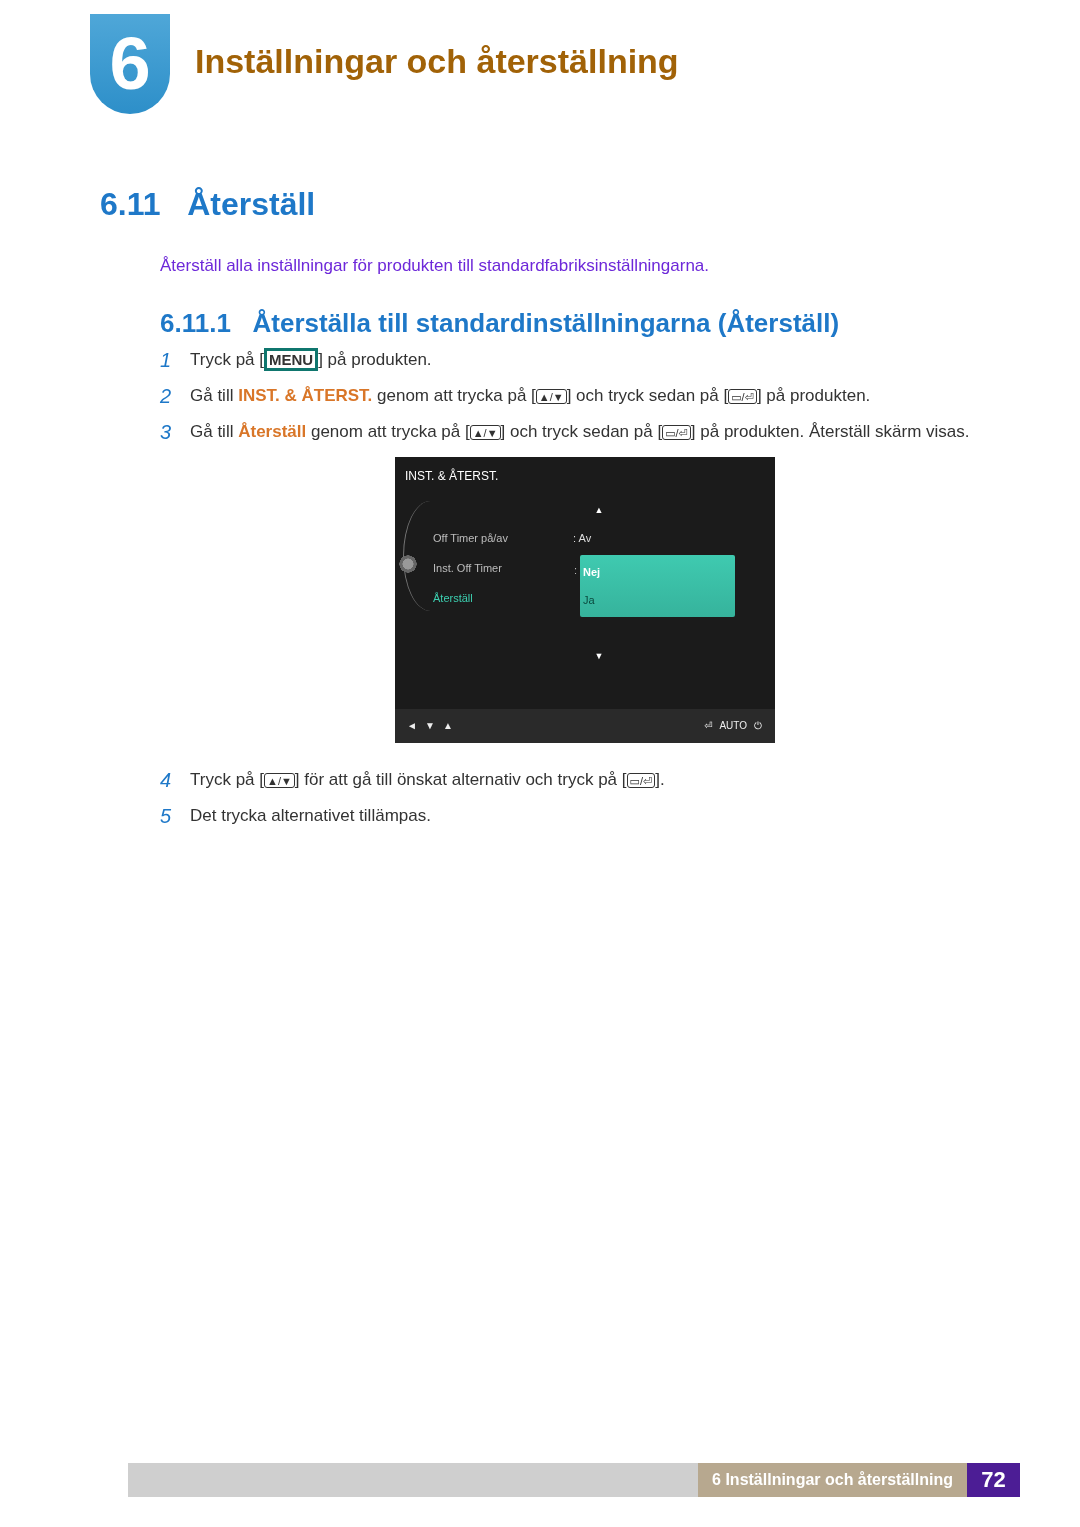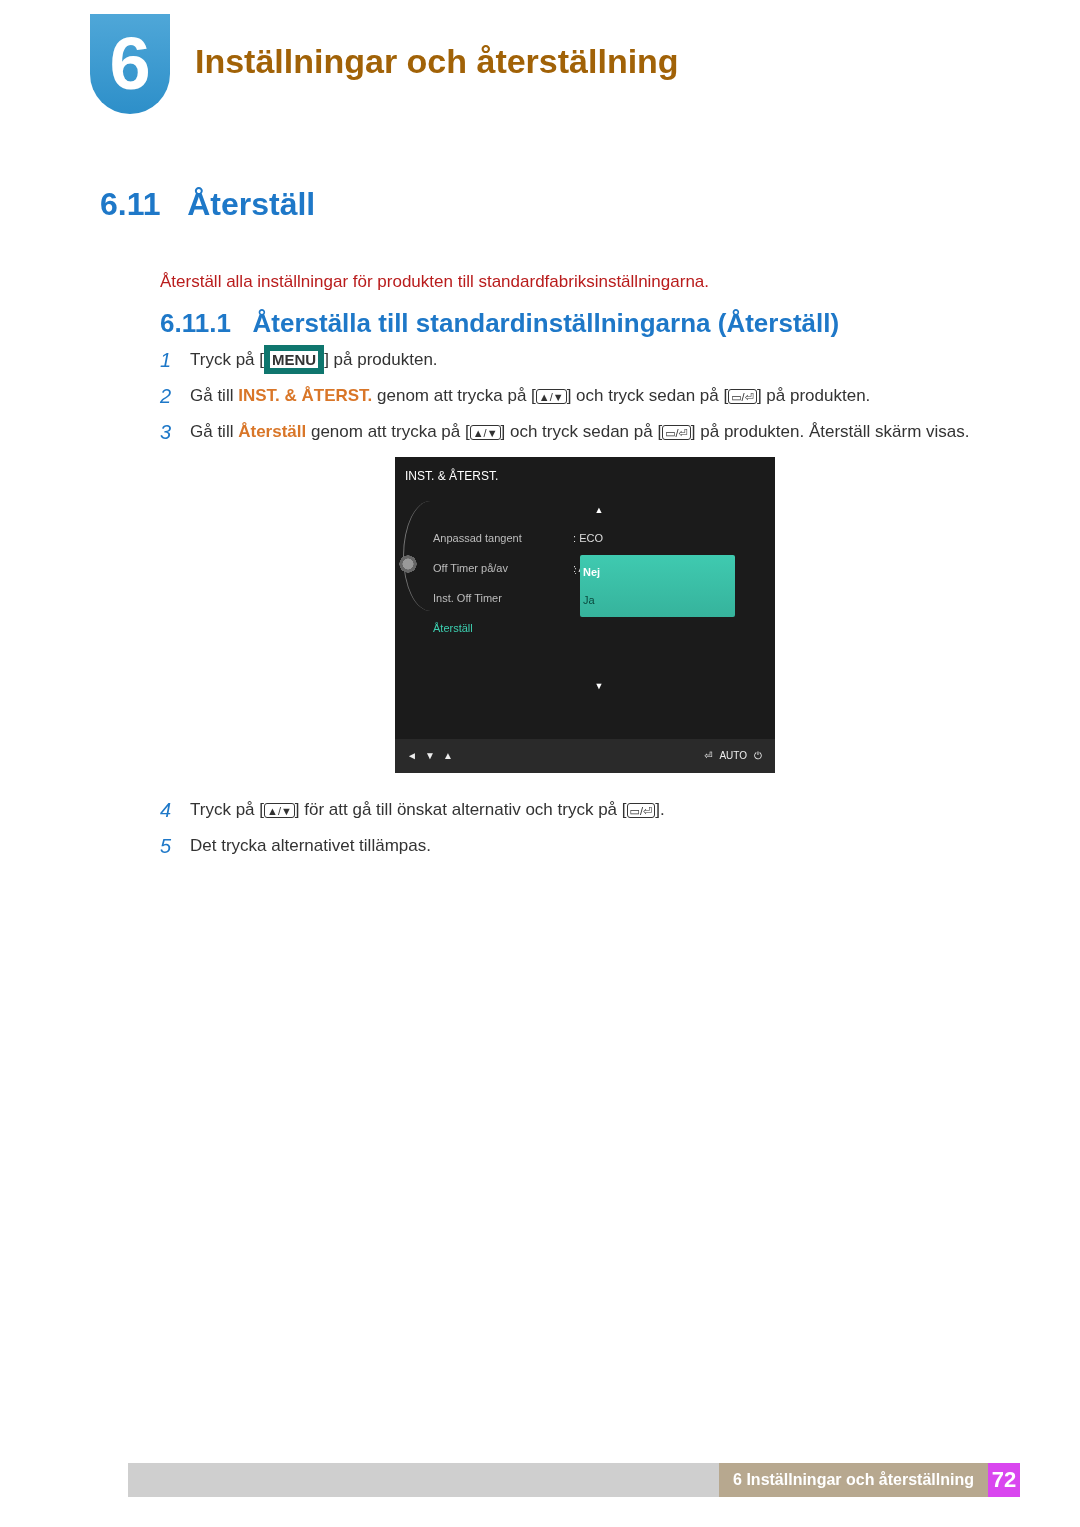--- a/index.html
+++ b/index.html
@@ -38,23 +38,23 @@
     left: 100px;
     top: 186px;
     color: #1e78c8;
     font-size: 32px;
     font-weight: bold;
     text-align: right;
   }
   .section-text {
     position: absolute;
     left: 160px;
-    top: 272px;
+    top: 256px;
     font-size: 17px;
-    color: #b91c1c;
+    color: #6d28d9;
   }
   .subsection-heading {
     position: absolute;
     left: 160px;
     top: 308px;
     color: #1e78c8;
     font-size: 26px;
     font-weight: bold;
   }
   .steps {
@@ -71,21 +71,21 @@
   }
   .step-num {
     width: 30px;
     color: #1e78c8;
     font-size: 20px;
     font-style: italic;
     flex-shrink: 0;
   }
   .step-body { flex: 1; }
   .menu-key {
-    border: 6px solid #0f766e;
+    border: 3px solid #0f766e;
     padding: 0 2px;
     font-size: 15px;
     font-weight: bold;
   }
   .orange-bold { color: #d97628; font-weight: bold; }
   .icon-arrows, .icon-sources {
     display: inline-block;
     border: 1px solid #333;
     border-radius: 3px;
     font-size: 11px;
@@ -189,25 +189,25 @@
   .footer-label {
     background: #b7a88f;
     color: #fff;
     font-size: 16px;
     font-weight: bold;
     padding: 0 14px;
     display: flex;
     align-items: center;
   }
   .footer-page {
-    background: #d946ef;
+    background: #4c1d95;
     color: #fff;
     font-size: 22px;
     font-weight: bold;
-    width: 32px;
+    width: 53px;
     display: flex;
     align-items: center;
     justify-content: center;
   }
 </style>
 </head>
 <body>
 
 <div class="chapter-badge">6</div>
 <div class="chapter-title">Inställningar och återställning</div>
@@ -244,24 +244,20 @@
     <div class="step-num">3</div>
     <div class="step-body">
       <span>Gå till </span><span class="orange-bold">Återställ</span><span> genom att trycka på [</span><span class="icon-arrows">▲/▼</span><span>] och tryck sedan på [</span><span class="icon-sources">▭/⏎</span><span>] på produkten. Återställ skärm visas.</span>
 
       <div class="osd">
         <div class="osd-title">INST. &amp; ÅTERST.</div>
         <div class="osd-body">
           <div class="osd-arrow-top">▲</div>
           <div class="osd-arc"></div>
           <div class="osd-gear"></div>
-          <div class="osd-row">
-            <span class="osd-label">Anpassad tangent</span>
-            <span class="osd-value">: <span>ECO</span></span>
-          </div>
           <div class="osd-row">
             <span class="osd-label">Off Timer på/av</span>
             <span class="osd-value">: <span>Av</span></span>
           </div>
           <div class="osd-row">
             <span class="osd-label">Inst. Off Timer</span>
           </div>
           <div class="osd-row osd-row-selected">
             <span class="osd-label">Återställ</span>
           </div>

